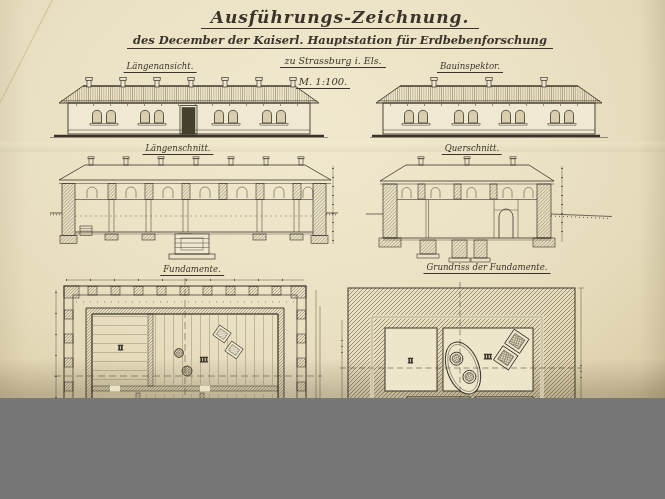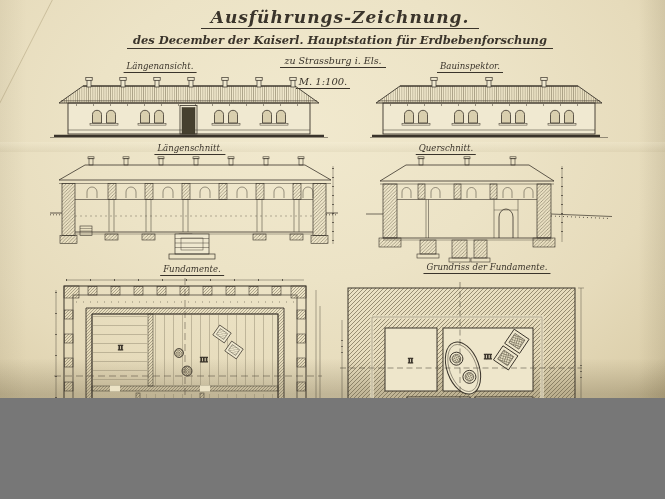--- a/index.html
+++ b/index.html
@@ -43,22 +43,22 @@
 
   <div class="hdr">
     <div><span class="t1">Ausführungs-Zeichnung.</span></div>
     <div><span class="t2">des December der Kaiserl. Hauptstation für Erdbebenforschung</span></div>
     <div><span class="t3">zu Strassburg i. Els.</span></div>
     <div class="t4"><span>M. 1:100.</span></div>
   </div>
 
   <div class="cap" style="left:160px;top:61px;">Längenansicht.</div>
   <div class="cap" style="left:470px;top:61px;">Bauinspektor.</div>
-  <div class="cap" style="left:190px;top:143px;">Längenschnitt.</div>
-  <div class="cap" style="left:446px;top:143px;">Querschnitt.</div>
+  <div class="cap" style="left:178px;top:143px;">Längenschnitt.</div>
+  <div class="cap" style="left:472px;top:143px;">Querschnitt.</div>
   <div class="cap" style="left:192px;top:264px;">Fundamente.</div>
   <div class="cap" style="left:487px;top:262px;">Grundriss der Fundamente.</div>
 
   <figure style="left:50px;top:74px;">
     <svg width="278" height="68" viewBox="0 0 278 68">
       <defs>
         <pattern id="rv1" width="2.2" height="4" patternUnits="userSpaceOnUse">
           <line x1="1.1" y1="0" x2="1.1" y2="4" stroke="#8a8166" stroke-width="0.55"></line>
         </pattern>
       </defs>

